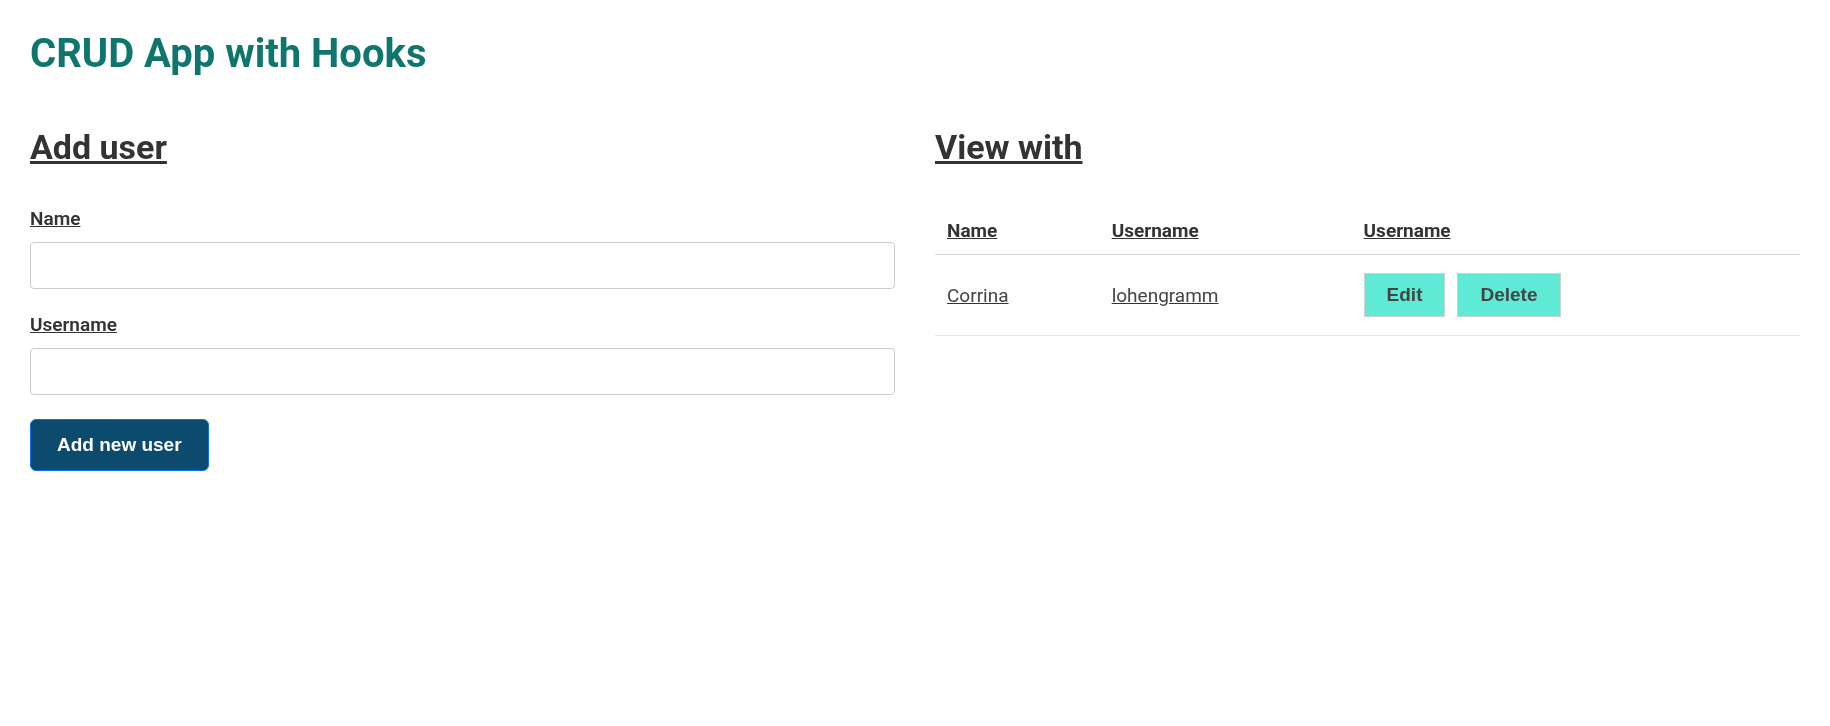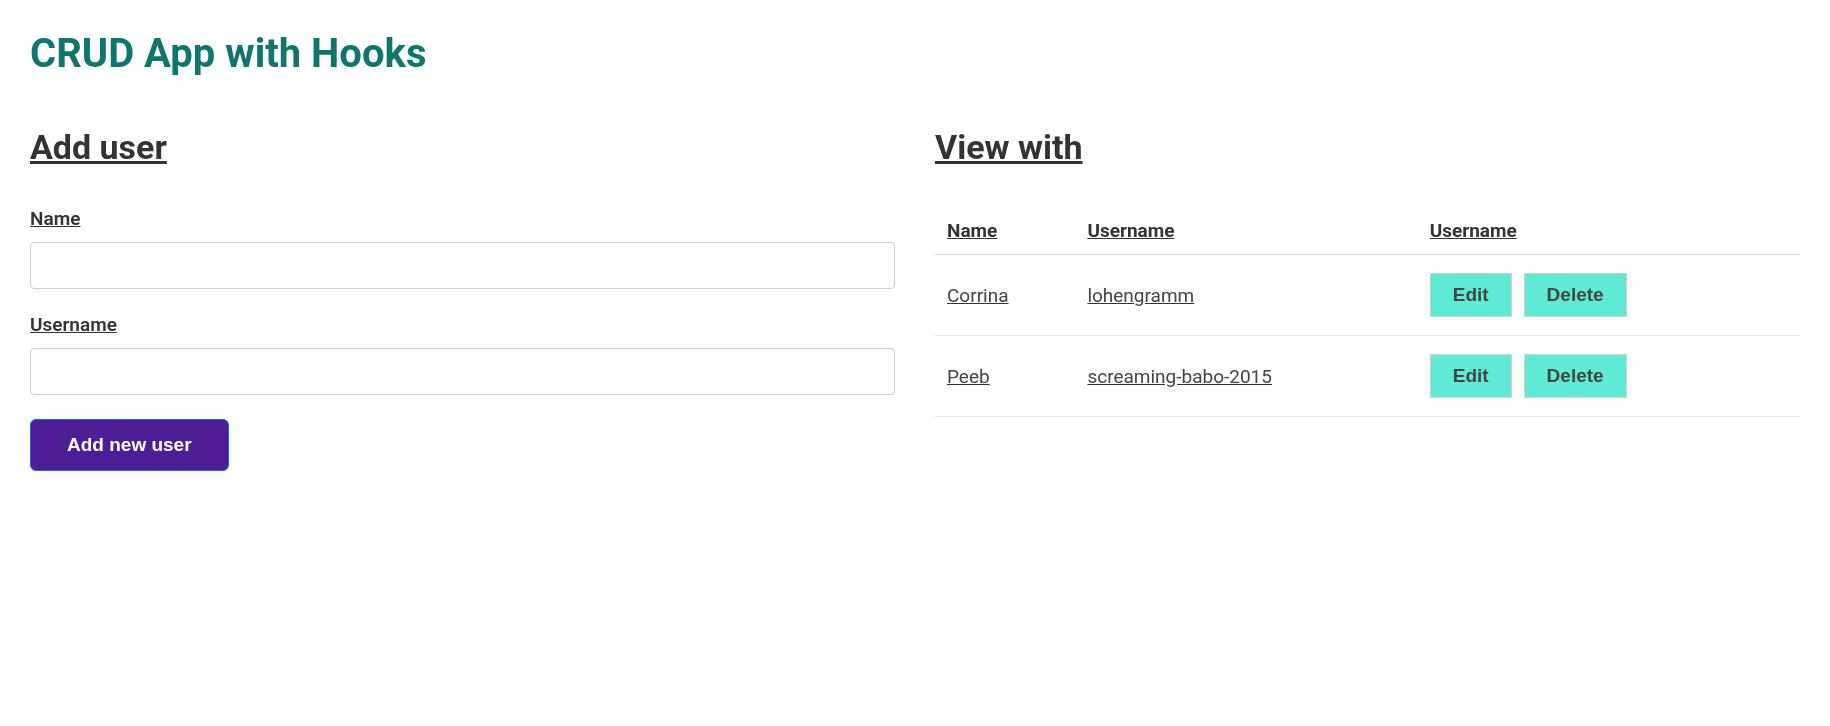--- a/index.html
+++ b/index.html
@@ -44,26 +44,26 @@
     input[type="text"] {
       width: 100%;
       padding: 12px 14px;
       font-size: 18px;
       border: 1px solid #ccc;
       border-radius: 4px;
       background: #fff;
       margin-bottom: 24px;
     }
     button.primary {
-      background: #4c1d95;
+      background: #0c4a6e;
       color: #fff;
       border: 1px solid #0d6efd;
       font-size: 19px;
       font-weight: 600;
-      padding: 14px 36px;
+      padding: 14px 26px;
       border-radius: 6px;
       cursor: pointer;
     }
     table {
       width: 100%;
       border-collapse: collapse;
     }
     thead th {
       text-align: left;
       font-size: 19px;
@@ -121,21 +121,16 @@
           <th>Username</th>
           <th>Username</th>
         </tr>
       </thead>
       <tbody id="users-tbody">
       <tr>
             <td>Corrina</td>
             <td>lohengramm</td>
             <td class="actions-cell"><button type="button" class="muted">Edit</button><button type="button" class="muted">Delete</button></td>
           </tr>
-          <tr>
-            <td>Peeb</td>
-            <td>screaming-babo-2015</td>
-            <td class="actions-cell"><button type="button" class="muted">Edit</button><button type="button" class="muted">Delete</button></td>
-          </tr>
         </tbody>
     </table>
   </div>
 </div>
 
 </body></html>

